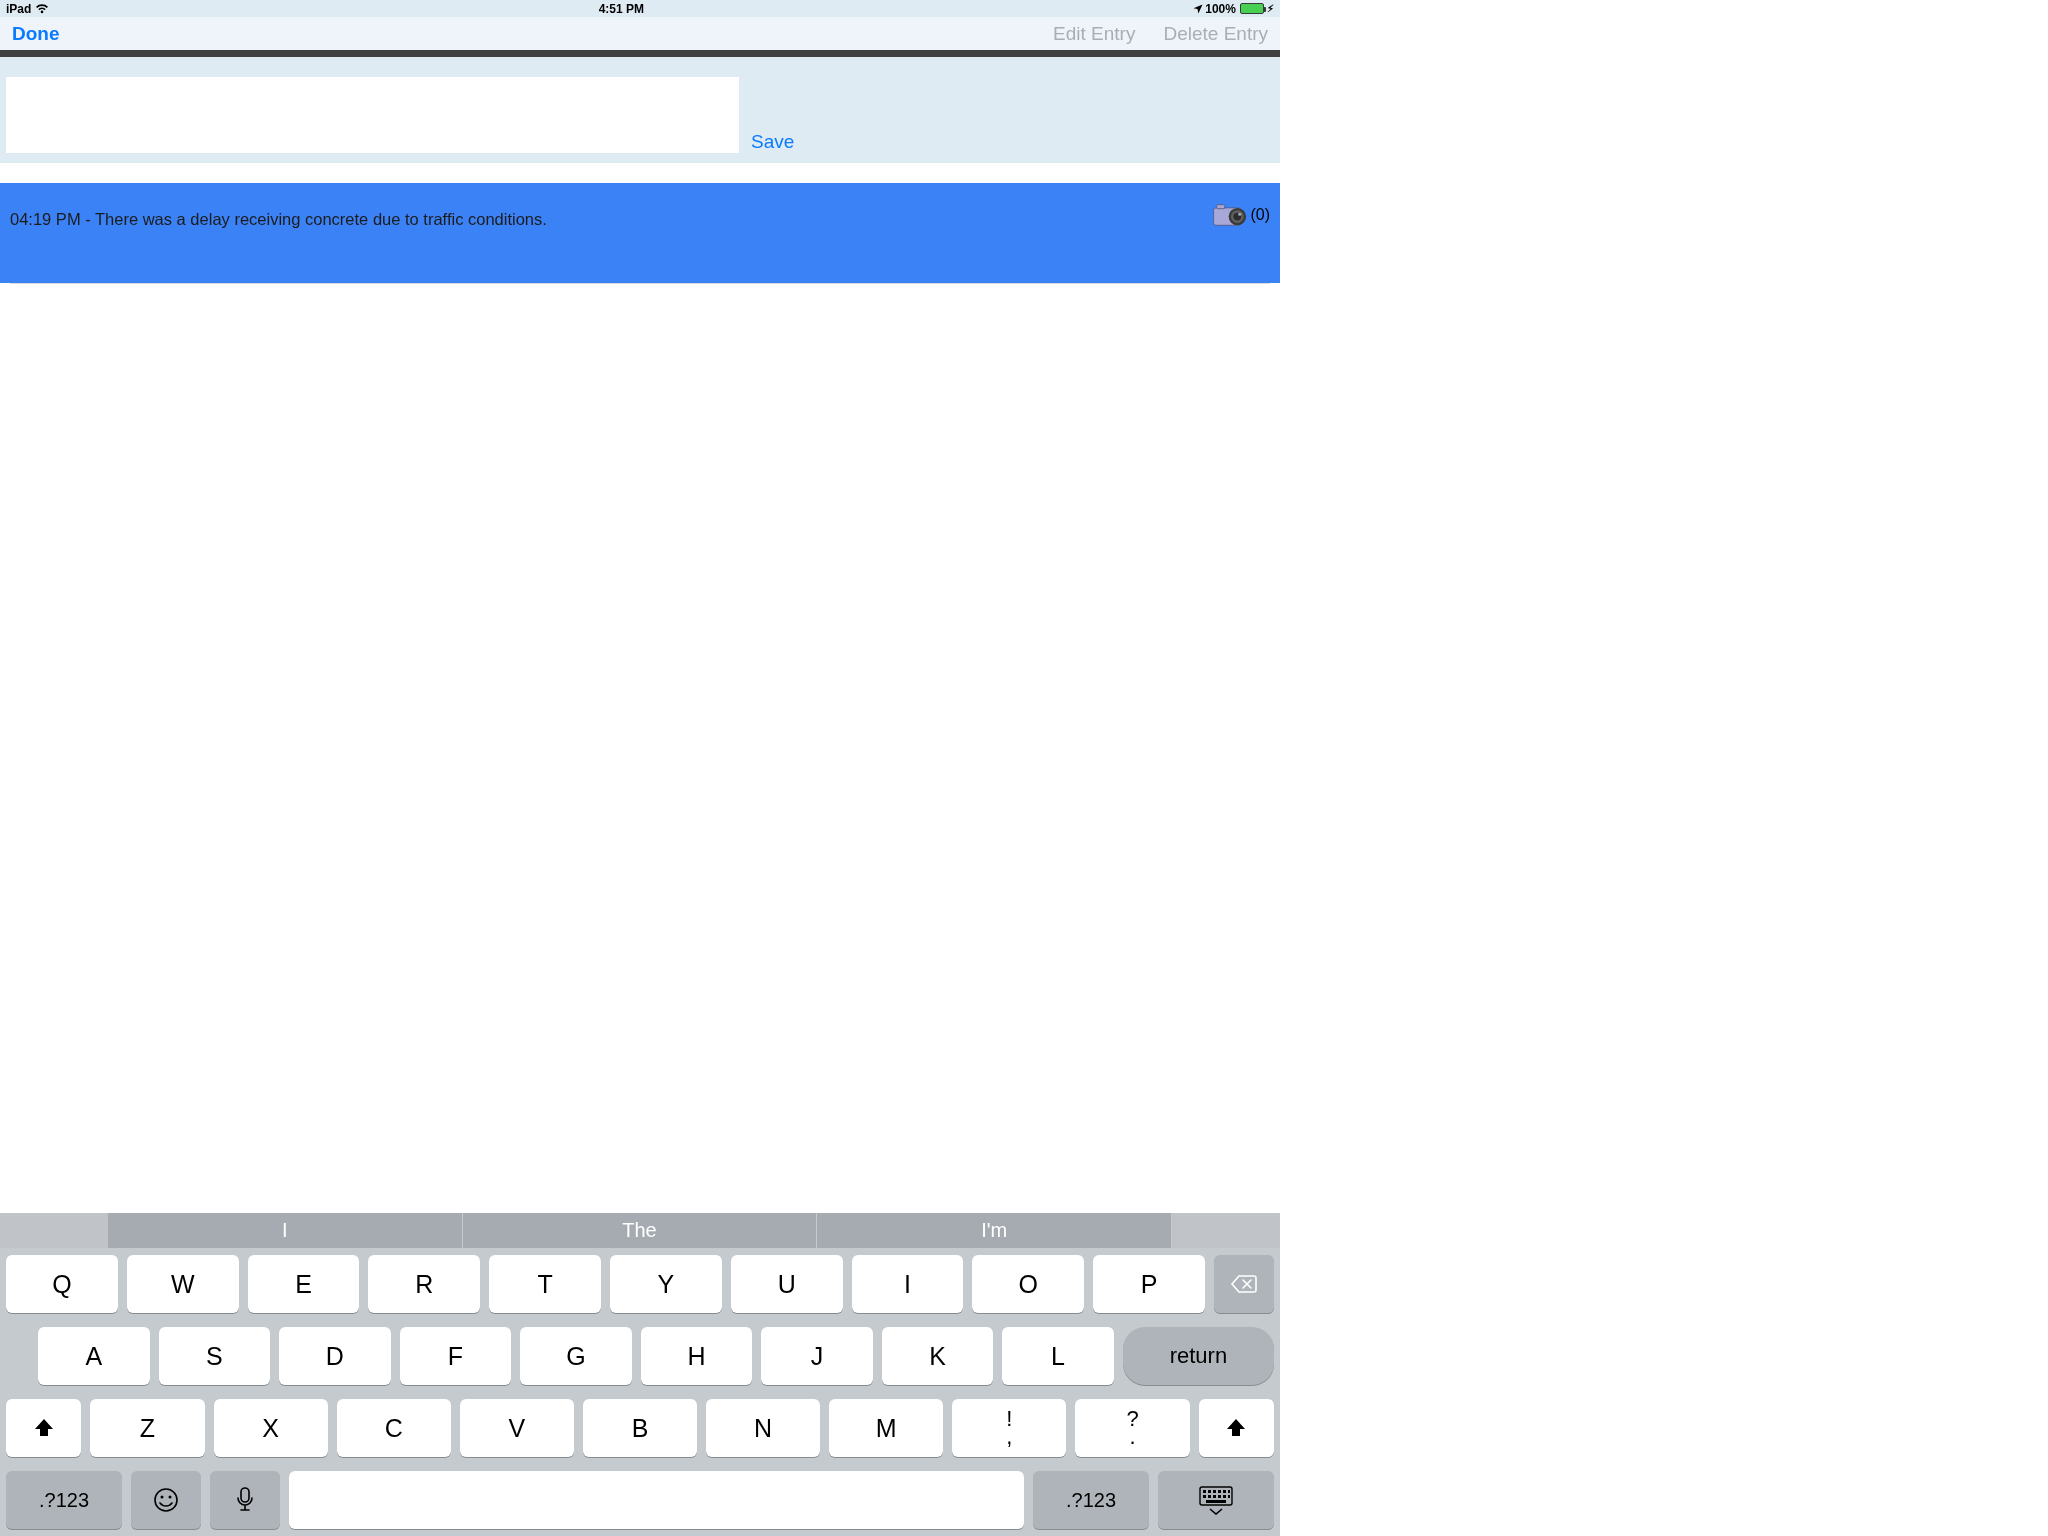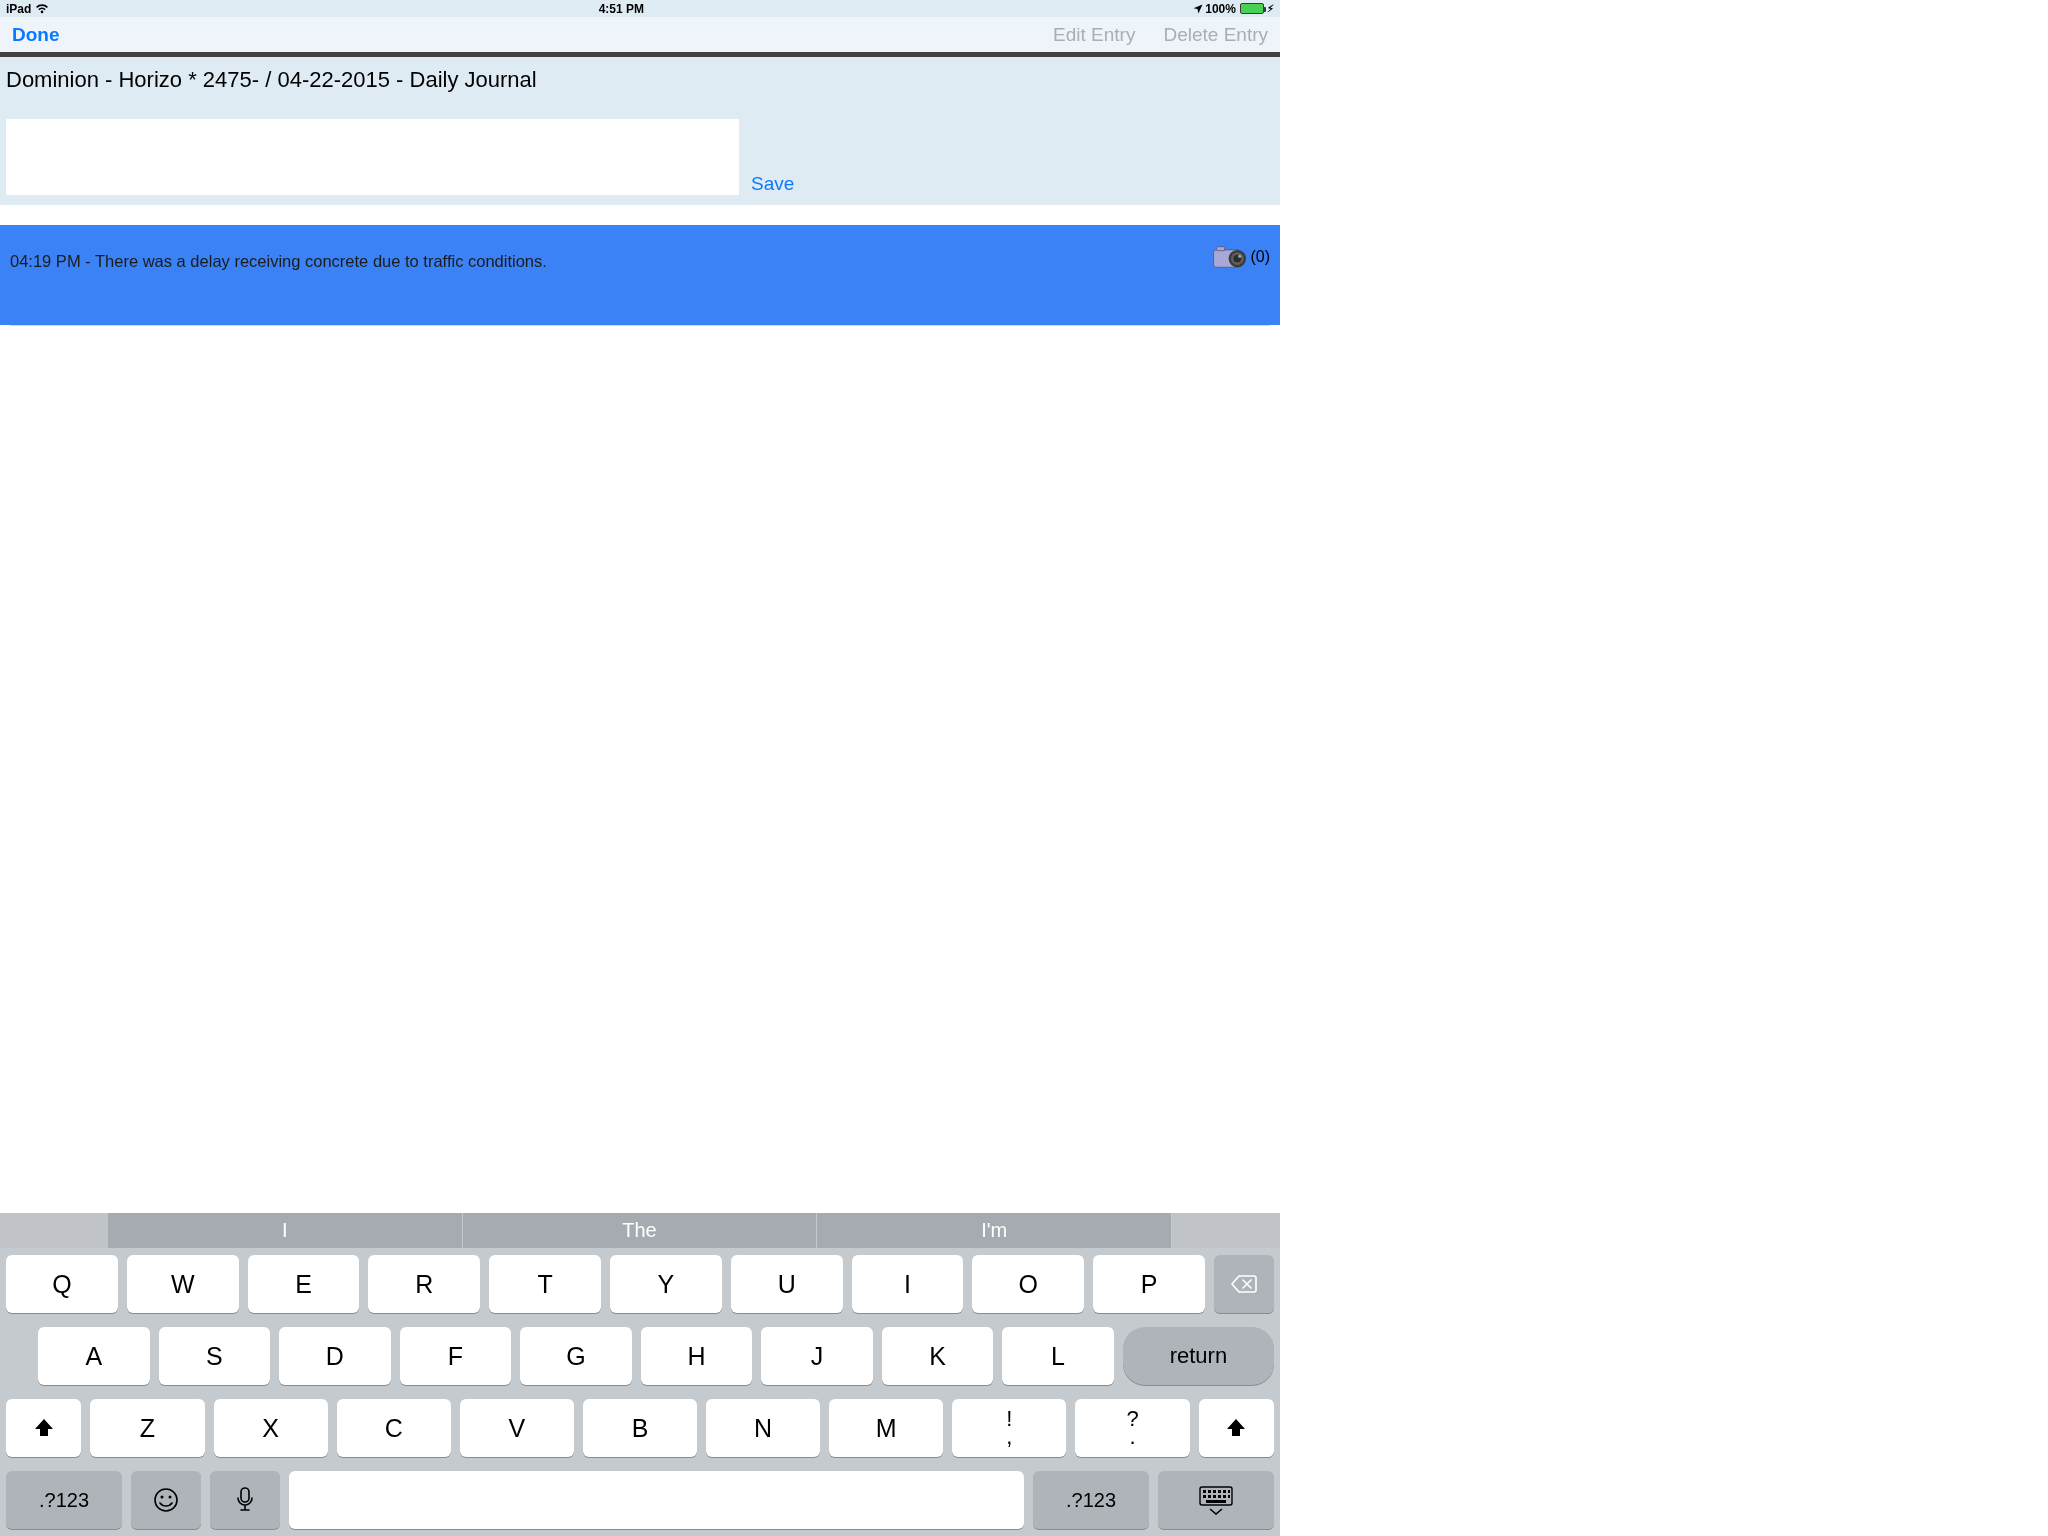--- a/index.html
+++ b/index.html
@@ -9,21 +9,21 @@
   .status-bar { height: 17px; background: #dfebf3; display: flex; align-items: center; font-size: 12px; font-weight: 600; padding: 0 6px; color: #000; }
   .status-left { display: flex; align-items: center; gap: 4px; }
   .status-center { flex: 1; text-align: center; }
   .status-right { display: flex; align-items: center; gap: 2px; }
   .wifi-icon svg, .loc-icon svg { display: block; }
   .battery { width: 24px; height: 11px; border: 1px solid #3a3a3a; border-radius: 2px; position: relative; margin-left: 2px; background: linear-gradient(to right, #48d052 0 100%); }
   .battery::after { content: ""; position: absolute; right: -3px; top: 2.5px; width: 2px; height: 5px; background: #3a3a3a; border-radius: 0 1px 1px 0; }
   .bolt { font-size: 10px; margin-left: 1px; }
 
   
-  .nav-bar { height: 40px; background: #eef4f9; border-bottom: 5px solid #404040; display: flex; align-items: center; padding: 0 12px; font-size: 19px; }
+  .nav-bar { height: 40px; background: #eef4f9; border-bottom: 7px solid #404040; display: flex; align-items: center; padding: 0 12px; font-size: 19px; }
   .nav-left { color: #0a7aff; font-weight: 600; }
   .nav-spacer { flex: 1; }
   .nav-right { display: flex; gap: 28px; color: #a9aeb3; }
   .nav-right span { }
 
   
   .header-panel { background: #dfebf3; padding: 6px 6px 10px 6px; }
   .title-line { font-size: 22px; color: #000; padding: 4px 0 12px 0; font-weight: 400; }
   .meta-line { display: flex; font-size: 17px; color: #6a6e72; }
   .meta-line div:nth-child(1){ width: 200px; }
@@ -97,21 +97,20 @@
 <div class="nav-bar">
   <span class="nav-left">Done</span>
   <span class="nav-spacer"></span>
   <div class="nav-right">
     <span>Edit Entry</span>
     <span>Delete Entry</span>
   </div>
 </div>
 
 <div class="header-panel">
-  <div class="title-line">Dominion - Horizo *   2475- / 04-22-2015 - Daily Journal</div>
   <div class="editor-row">
     <div class="text-area"></div>
     <div class="save-btn">Save</div>
   </div>
 </div>
 
 <div class="entry-area">
   <div class="entry-text">04:19 PM - There was a delay receiving concrete due to traffic conditions.</div>
   <div class="camera-block">
     <svg viewBox="0 0 48 34">

